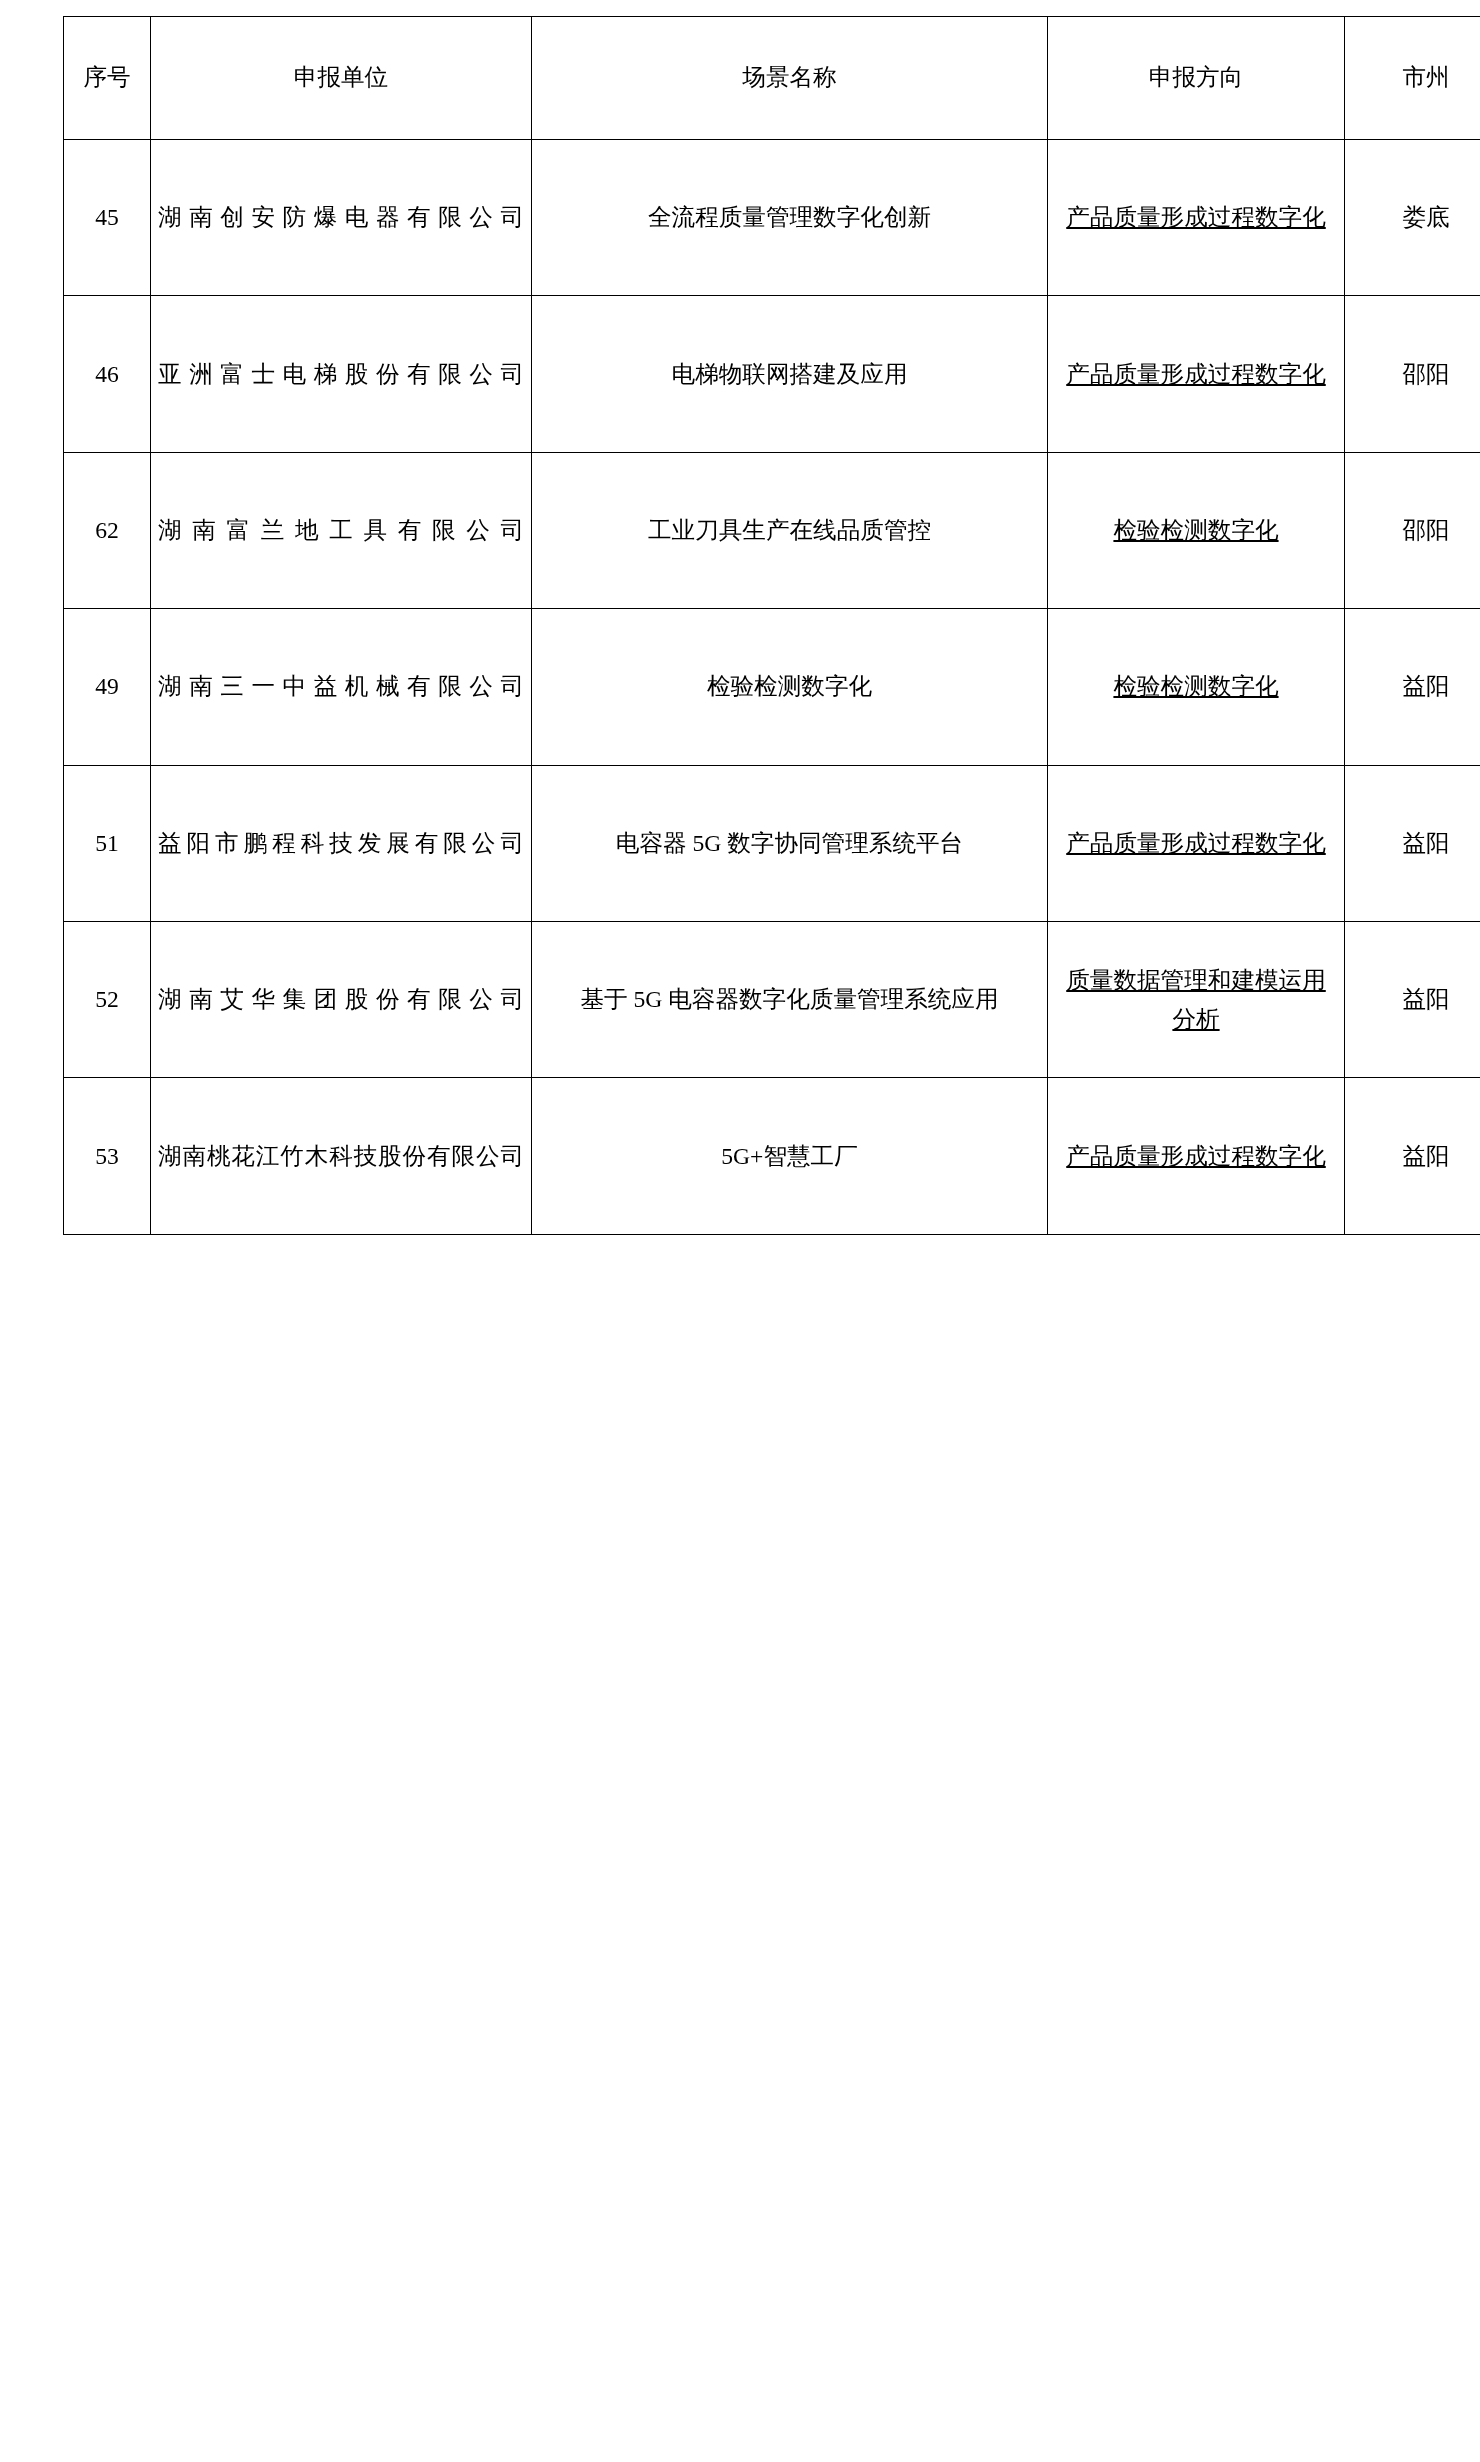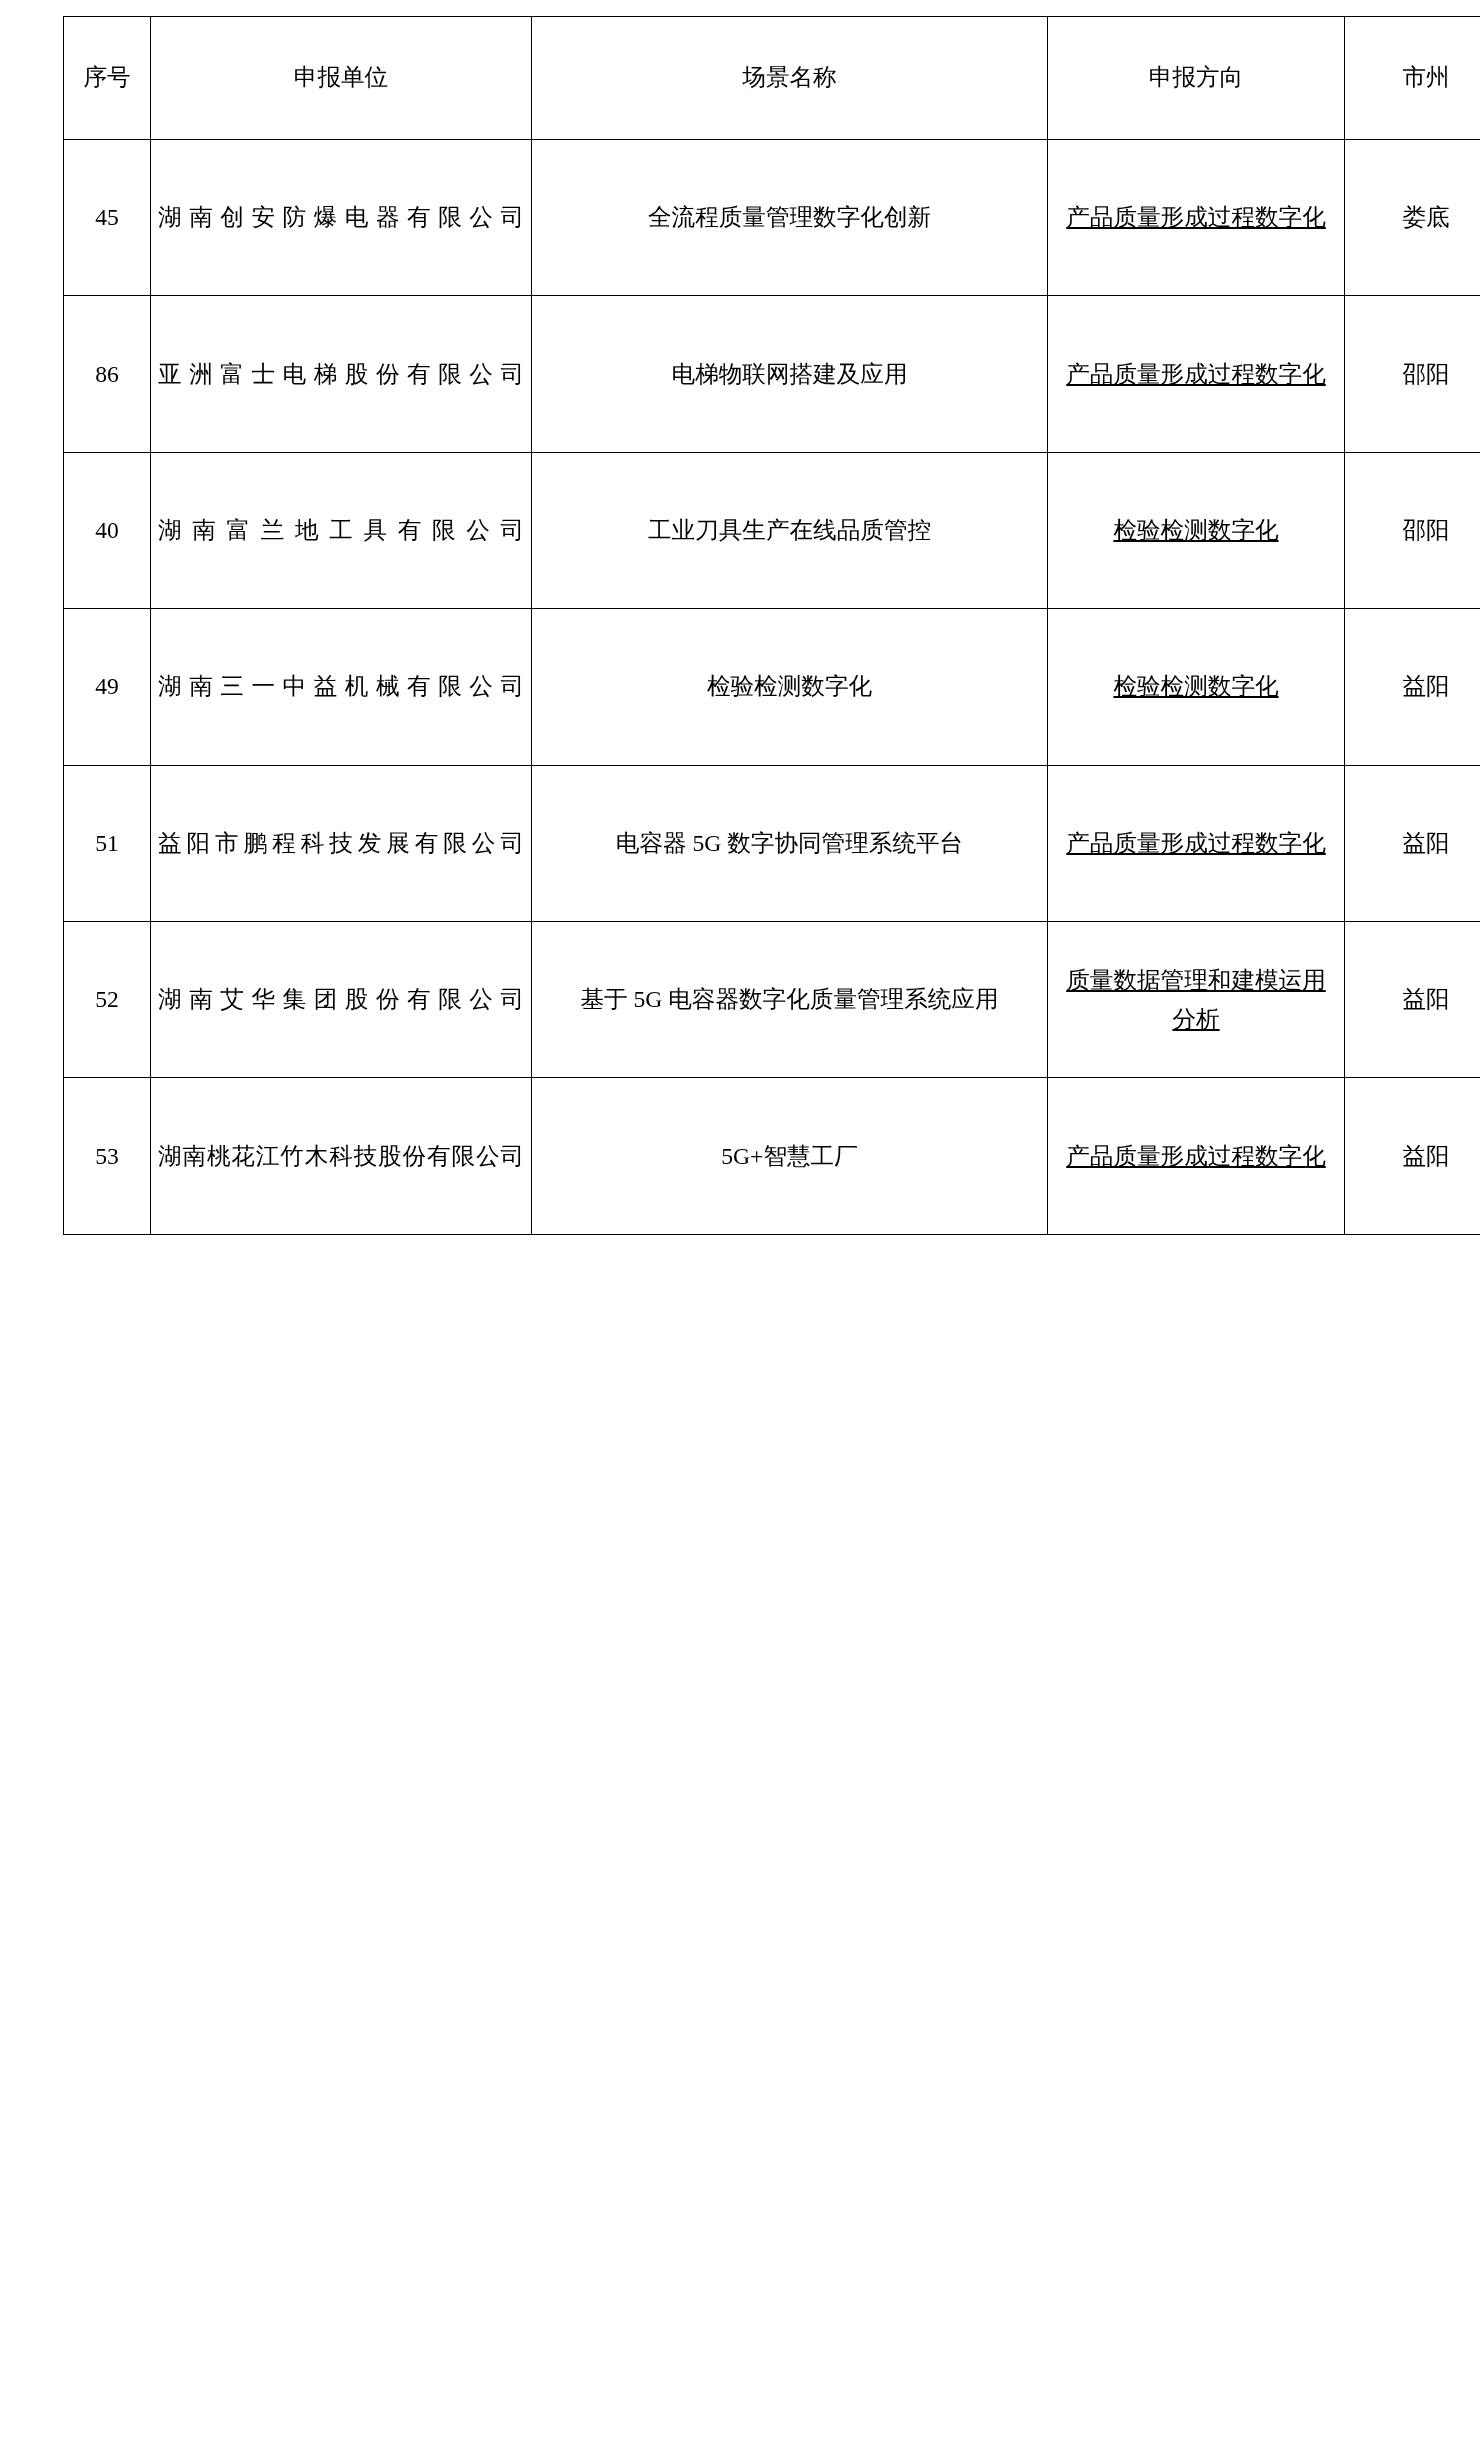--- a/index.html
+++ b/index.html
@@ -98,28 +98,28 @@
     </thead>
     <tbody>
       <tr>
         <td class="cell-no">45</td>
         <td class="cell-unit">湖南创安防爆电器有限公司</td>
         <td class="cell-scene">全流程质量管理数字化创新</td>
         <td class="cell-dir">产品质量形成过程数字化</td>
         <td class="cell-city">娄底</td>
       </tr>
       <tr>
-        <td class="cell-no">86</td>
+        <td class="cell-no">46</td>
         <td class="cell-unit">亚洲富士电梯股份有限公司</td>
         <td class="cell-scene">电梯物联网搭建及应用</td>
         <td class="cell-dir">产品质量形成过程数字化</td>
         <td class="cell-city">邵阳</td>
       </tr>
       <tr>
-        <td class="cell-no">40</td>
+        <td class="cell-no">62</td>
         <td class="cell-unit">湖南富兰地工具有限公司</td>
         <td class="cell-scene">工业刀具生产在线品质管控</td>
         <td class="cell-dir">检验检测数字化</td>
         <td class="cell-city">邵阳</td>
       </tr>
       <tr>
         <td class="cell-no">49</td>
         <td class="cell-unit">湖南三一中益机械有限公司</td>
         <td class="cell-scene">检验检测数字化</td>
         <td class="cell-dir">检验检测数字化</td>

